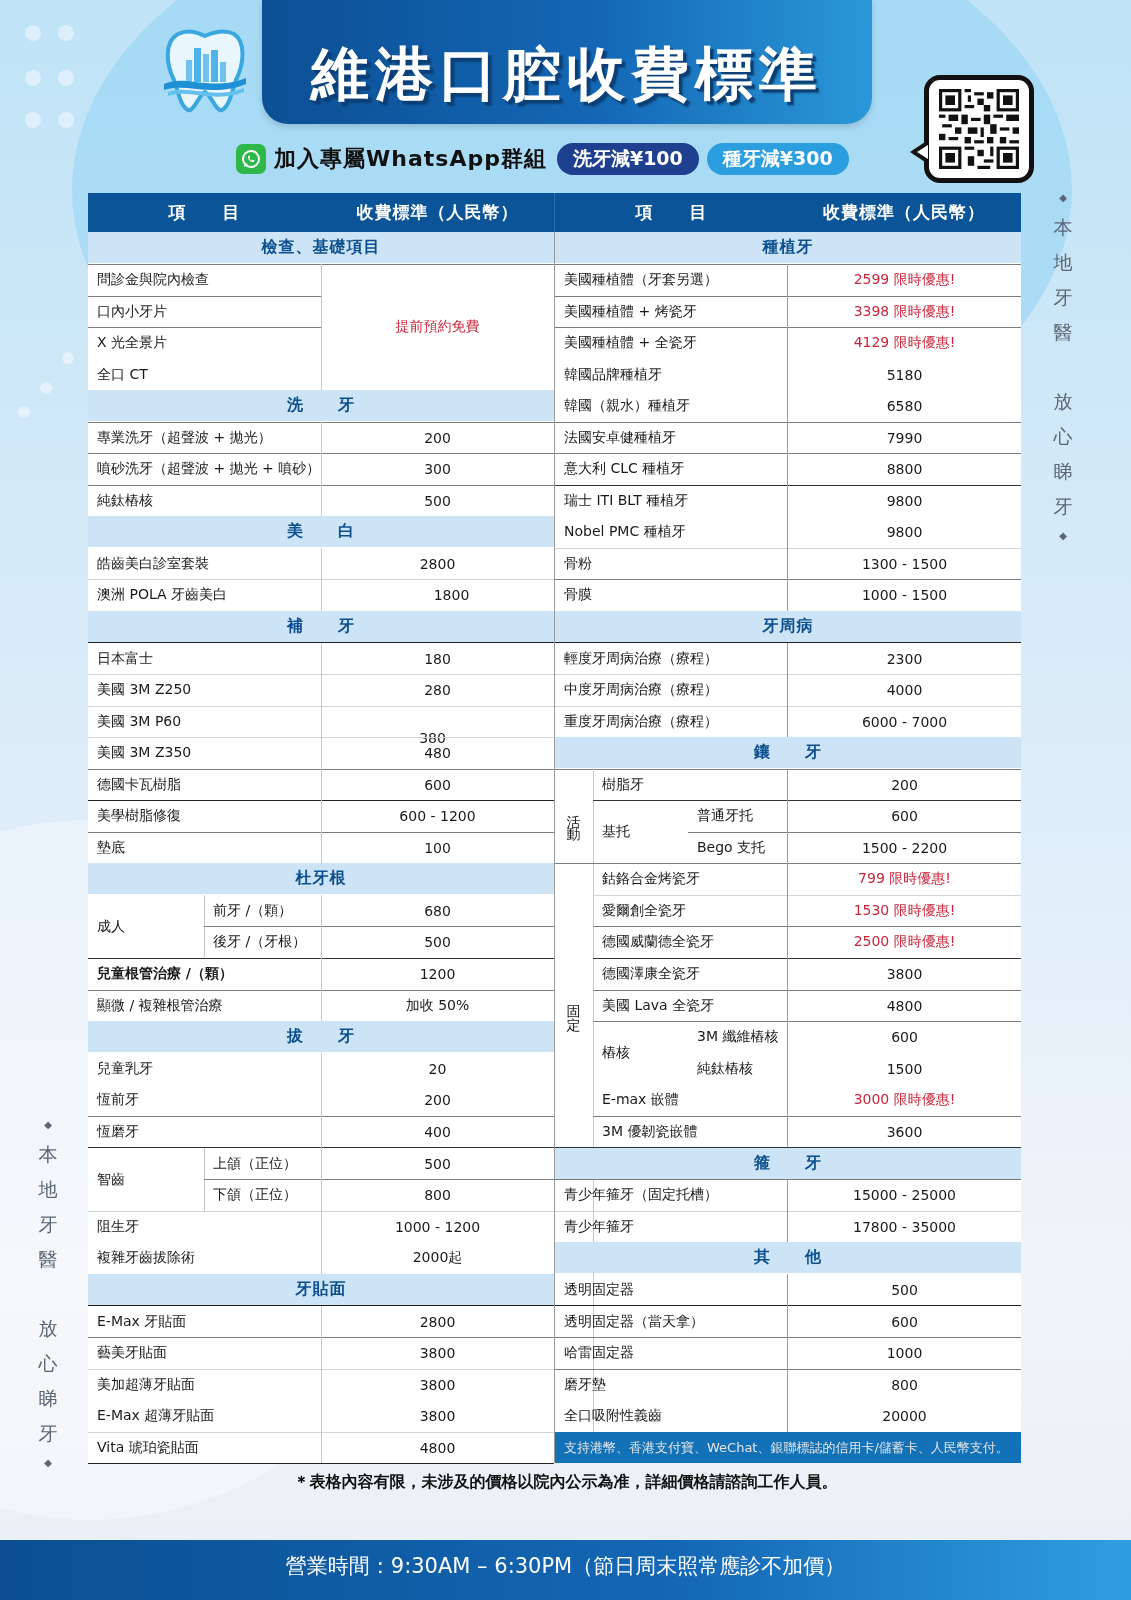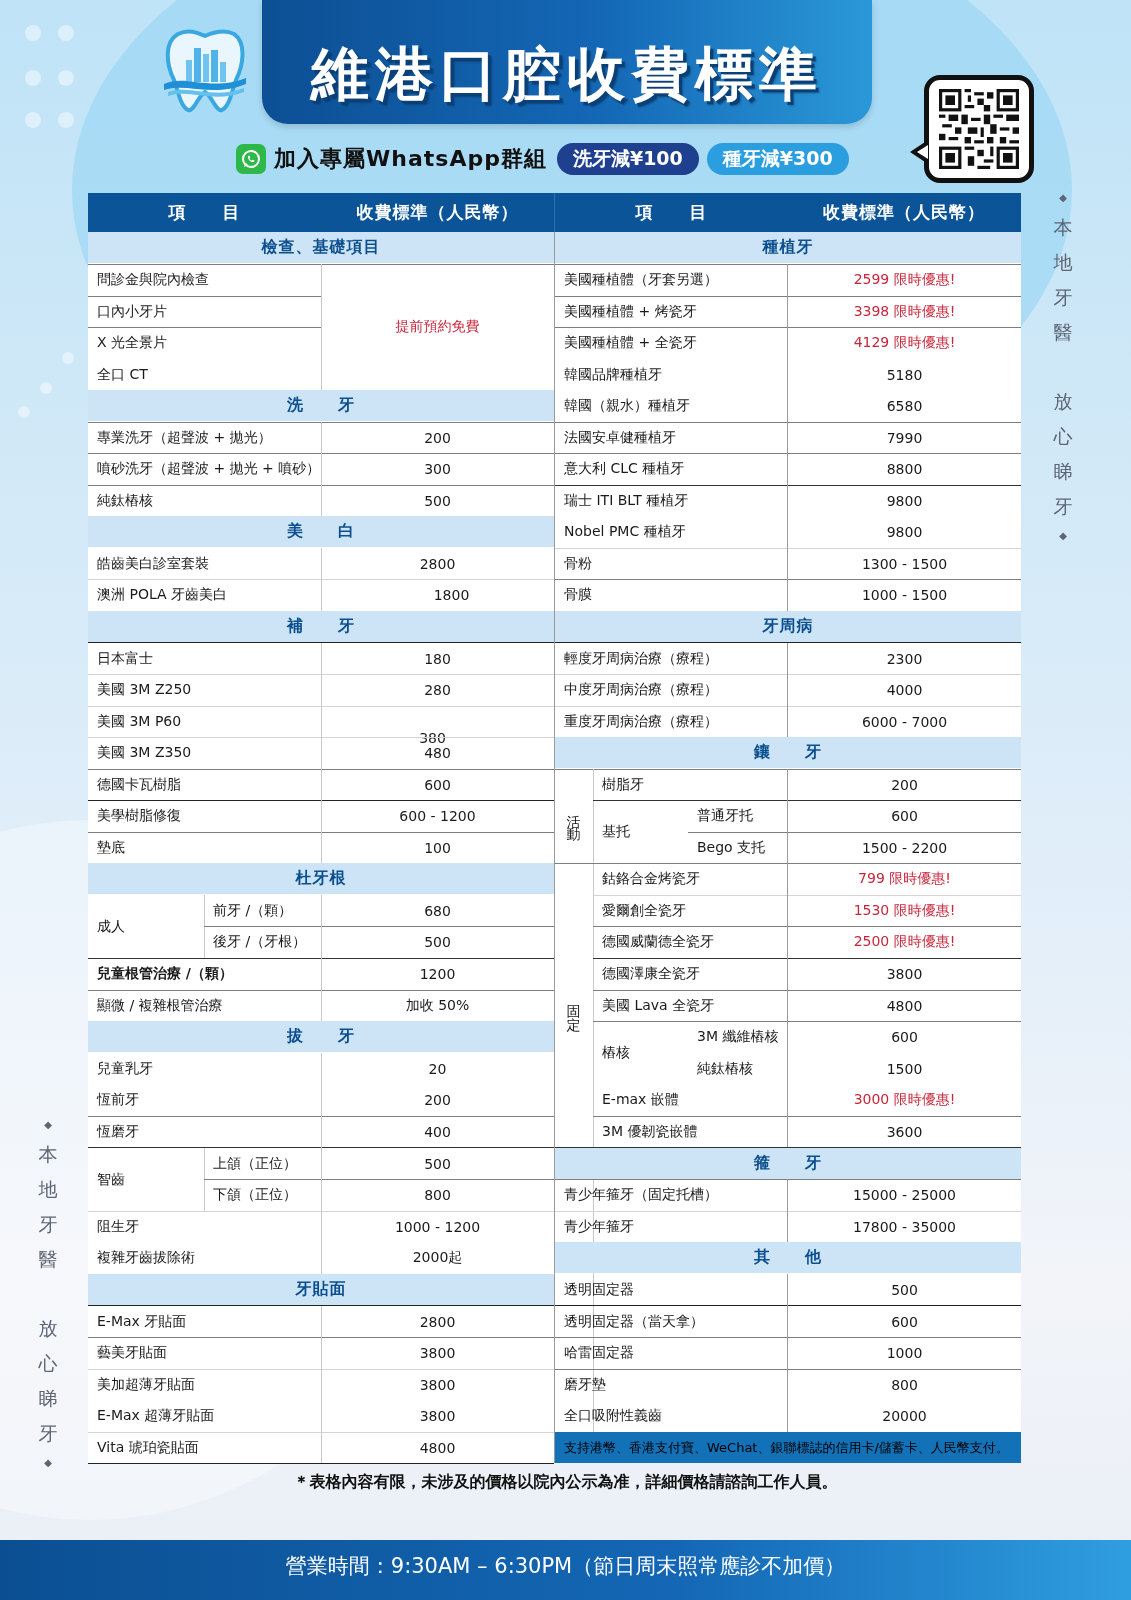--- a/index.html
+++ b/index.html
@@ -27,21 +27,21 @@
   #price-table{position:absolute;left:88px;top:193px;width:933px;height:1270px;background:#fff;}
   .thead{position:absolute;top:0;height:39px;background:#0b5497;color:#fff;font-weight:bold;font-size:17px;display:flex;align-items:center;justify-content:center;letter-spacing:1px;}
   .sec{position:absolute;height:31px;background:#cde4f6;color:#0c4f8f;font-weight:bold;font-size:16px;display:flex;align-items:center;justify-content:center;letter-spacing:1px;}
   .cell{position:absolute;height:31px;display:flex;align-items:center;font-size:14px;color:#1a1a1a;box-sizing:border-box;white-space:nowrap;}
   .cell.l{padding-left:9px;}
   .cell.c{justify-content:center;}
   .red{color:#c8263a;}
   .hl{position:absolute;height:1px;background:#7d7d7d;}
   .hl.lt{background:#d4d4d4;}
   .vl{position:absolute;width:1px;background:#c9c9c9;}
-  #pay-note{position:absolute;background:#1371b7;color:#000000;font-size:13px;display:flex;align-items:center;padding-left:9px;box-sizing:border-box;white-space:nowrap;}
+  #pay-note{position:absolute;background:#1371b7;color:#e5e5e5;font-size:13px;display:flex;align-items:center;padding-left:9px;box-sizing:border-box;white-space:nowrap;}
   #disclaimer{position:absolute;left:0;right:0;top:1472px;text-align:center;font-size:16px;font-weight:bold;color:#111;}
   #footer{position:absolute;left:0;top:1540px;width:1131px;height:60px;background:linear-gradient(90deg,#0b4f92 0%,#1467b5 60%,#2f9ee0 100%);}
   #hours{position:absolute;left:0;right:0;top:12px;text-align:center;color:#fff;font-size:21px;}
 </style>
 </head>
 <body>
 
 <div class="bg-arc" style="left:72px;top:-120px;width:1000px;height:620px;background:rgba(146,212,244,0.55);"></div>
 <div class="bg-arc" style="left:-260px;top:820px;width:700px;height:700px;background:rgba(255,255,255,0.35);"></div>
 <div class="dot" style="left:25px;top:25px;"></div>

